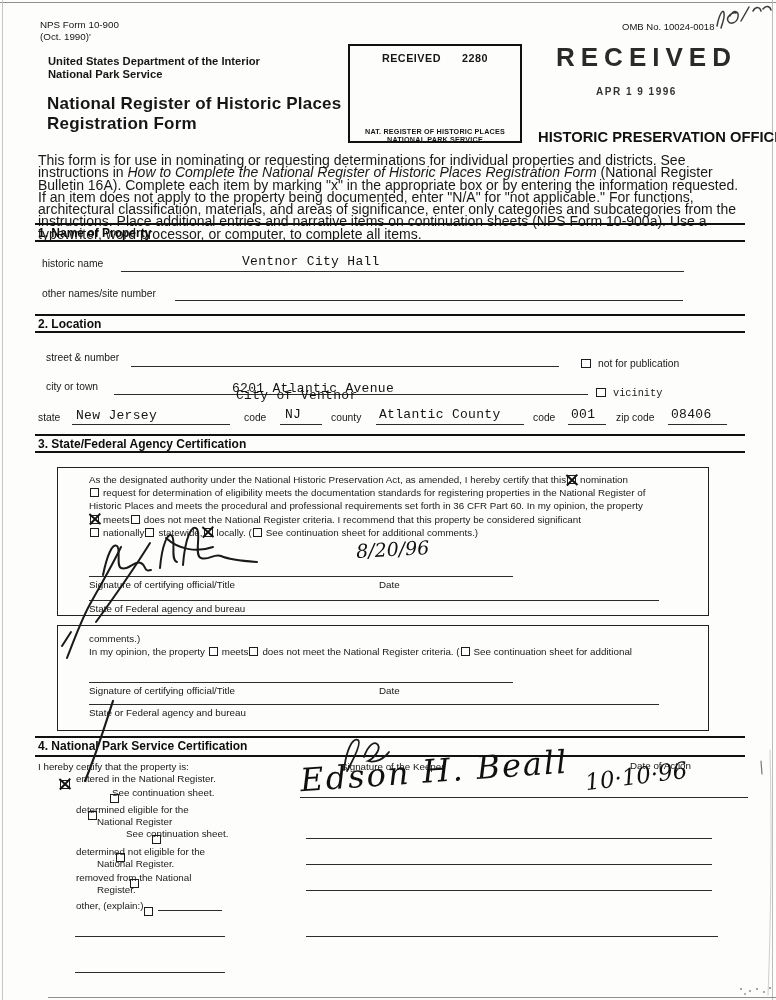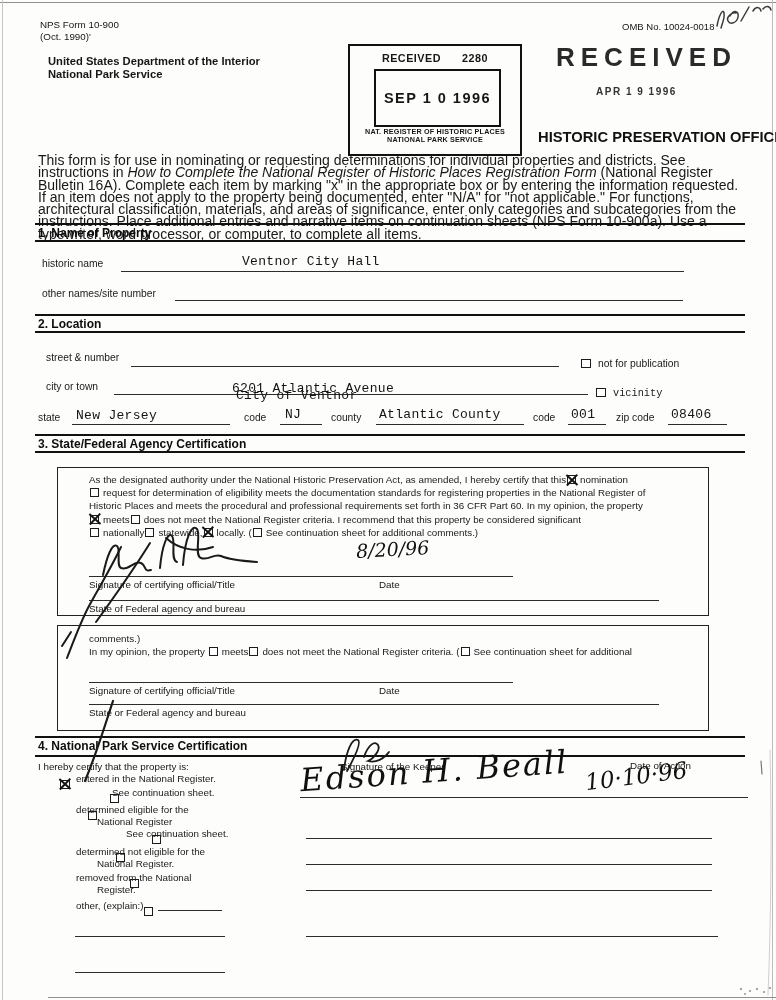--- a/index.html
+++ b/index.html
@@ -23,21 +23,21 @@
   .cb{position:relative;display:inline-block;width:9.5px;height:9.5px;border:1.4px solid #1c1c1c;
       background:#fff;vertical-align:-1px;box-sizing:border-box;}
   .cb.checked::before,.cb.checked::after{content:"";position:absolute;top:50%;left:50%;width:15px;height:1.8px;background:#151515;}
   .cb.checked::before{transform:translate(-50%,-50%) rotate(42deg);}
   .cb.checked::after{transform:translate(-50%,-50%) rotate(-46deg);}
   .flowline{white-space:nowrap;font-size:9.8px;line-height:13.2px;color:#1a1a1a;}
   .flowline .cb{width:9px;height:9px;margin:0 4px 0 1px;}
   .cert-box{position:absolute;border:1.6px solid #222;background:transparent;box-sizing:border-box;}
   .instructions{position:absolute;left:38px;top:154px;width:709px;font-size:14px;line-height:12.3px;
                 text-align:left;color:#181818;}
-  .stamp-box{position:absolute;left:348px;top:44px;width:174px;height:112px;border:2px solid #111;box-sizing:border-box;}
+  .stamp-box{position:absolute;left:348px;top:44px;width:174px;height:99px;border:2px solid #111;box-sizing:border-box;}
   .stamp-inner{position:absolute;left:24px;top:23px;width:127px;height:58px;border:2px solid #111;box-sizing:border-box;
                display:flex;align-items:center;justify-content:center;}
   .big-received{font-weight:bold;font-size:26px;letter-spacing:6px;color:#2a2a2a;white-space:nowrap;}
   .hpo{font-weight:bold;font-size:15.5px;white-space:nowrap;transform:scaleX(.95);transform-origin:left;color:#111;}
   .s4-lbl{position:absolute;font-size:9.8px;white-space:nowrap;color:#1a1a1a;}
   svg.overlay{position:absolute;left:0;top:0;pointer-events:none;}
 </style>
 </head>
 <body>
 
@@ -51,30 +51,31 @@
 
   
   <div class="abs small" style="left:40px;top:19px;line-height:11.5px;">
     <div>NPS Form 10-900</div>
     <div>(Oct. 1990)'</div>
   </div>
   <div class="abs bold" style="left:48px;top:55px;font-size:11.2px;line-height:13.2px;">
     <div>United States Department of the Interior</div>
     <div>National Park Service</div>
   </div>
+  <div class="abs bold" style="left:47px;top:94px;font-size:17px;line-height:19.5px;letter-spacing:.2px;">
+    <div>National Register of Historic Places</div>
+    <div>Registration Form</div>
+  </div>
 
   
   <div class="stamp-box">
     <div class="abs bold" style="left:0;top:6px;width:100%;text-align:center;font-size:10.8px;letter-spacing:.5px;">
       <span>RECEIVED</span>
       <span style="display:inline-block;width:14px;"></span>
       <span>2280</span>
-    </div>
-    <div class="stamp-inner">
-      <span class="bold" style="font-size:14.5px;letter-spacing:1.5px;">SEP 1 0 1996</span>
     </div>
     <div class="abs bold" style="left:0;top:82px;width:100%;text-align:center;font-size:7.2px;line-height:7.8px;letter-spacing:.2px;">
       <div>NAT. REGISTER OF HISTORIC PLACES</div>
       <div>NATIONAL PARK SERVICE</div>
     </div>
   </div>
 
   
   <div class="abs" style="left:622px;top:21px;font-size:9.5px;">OMB No. 10024-0018</div>
   <div class="abs big-received" style="left:556px;top:42px;">RECEIVED</div>

